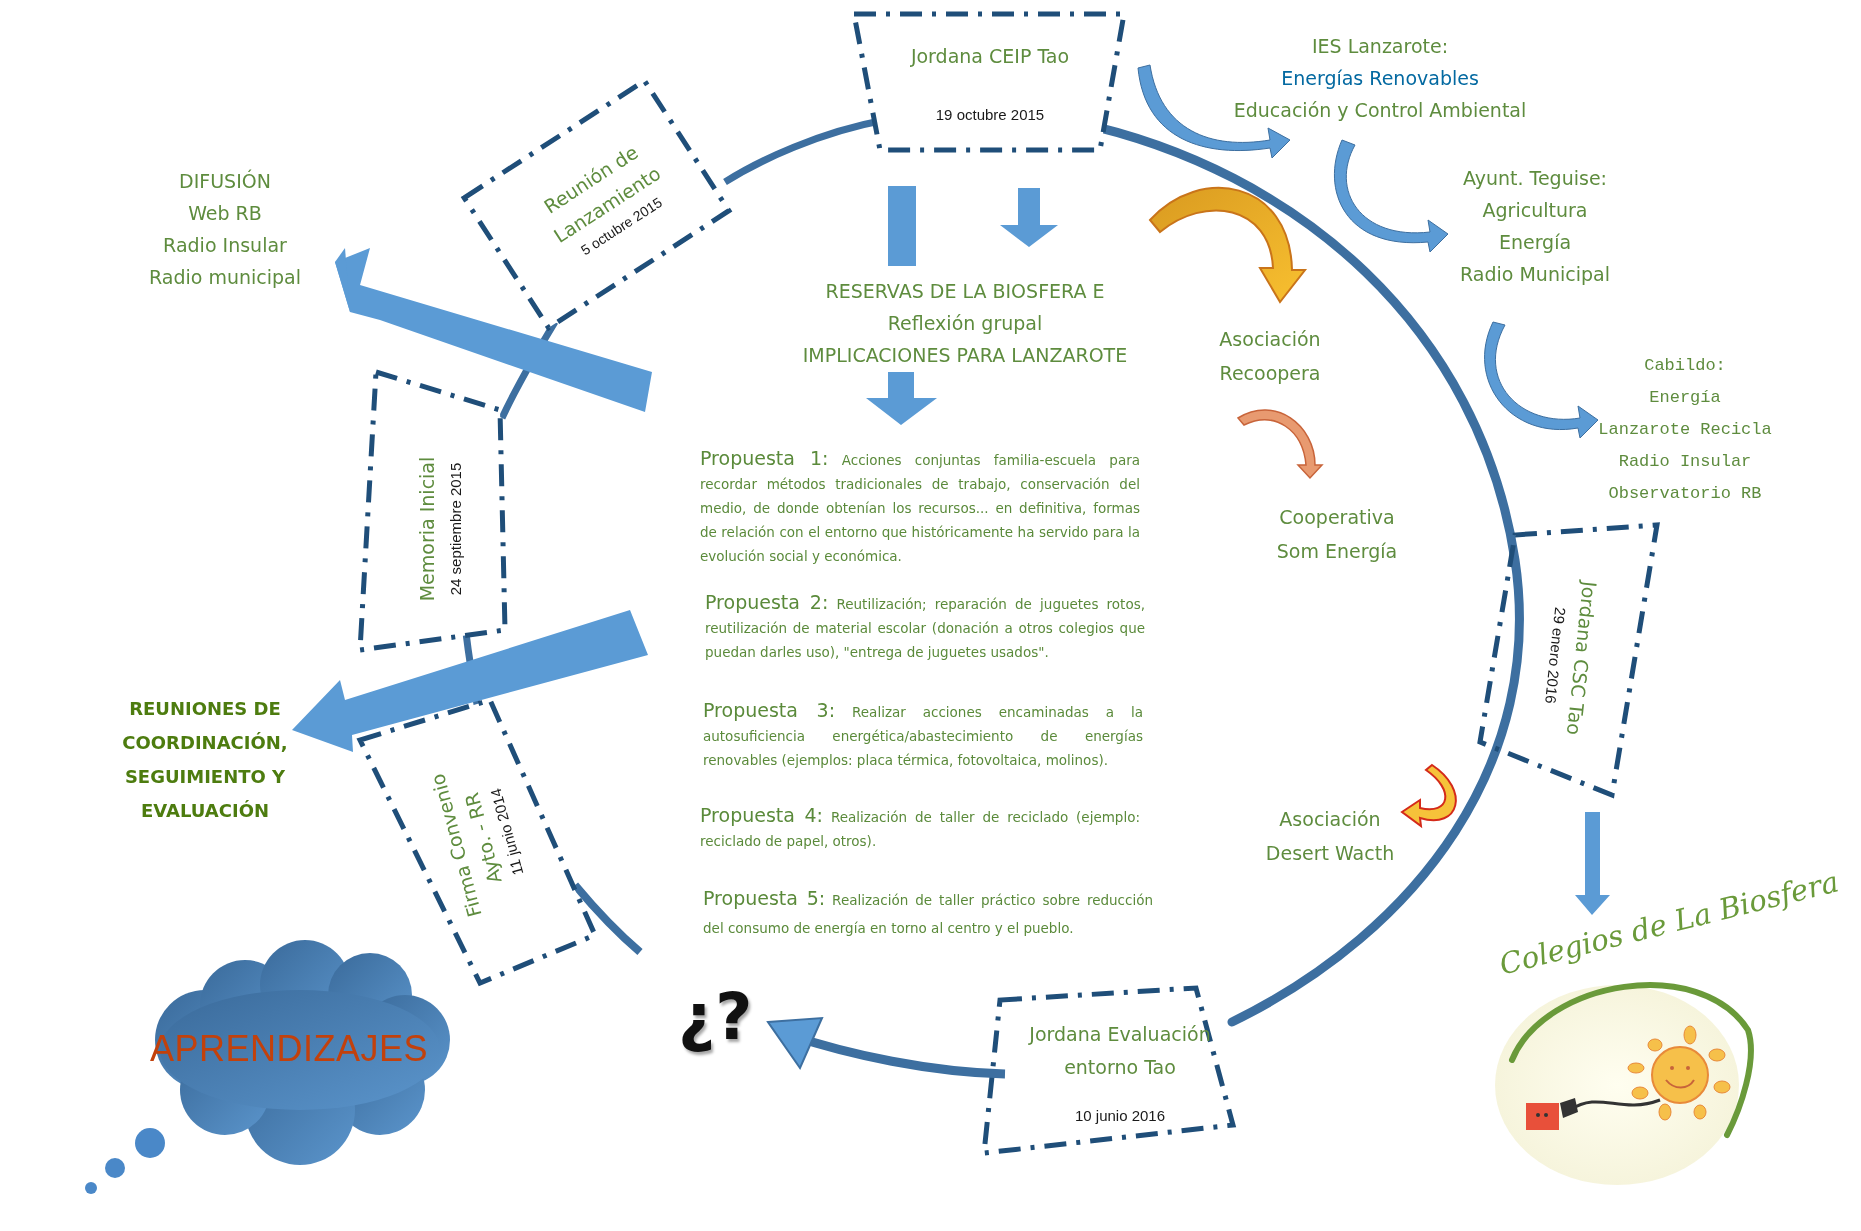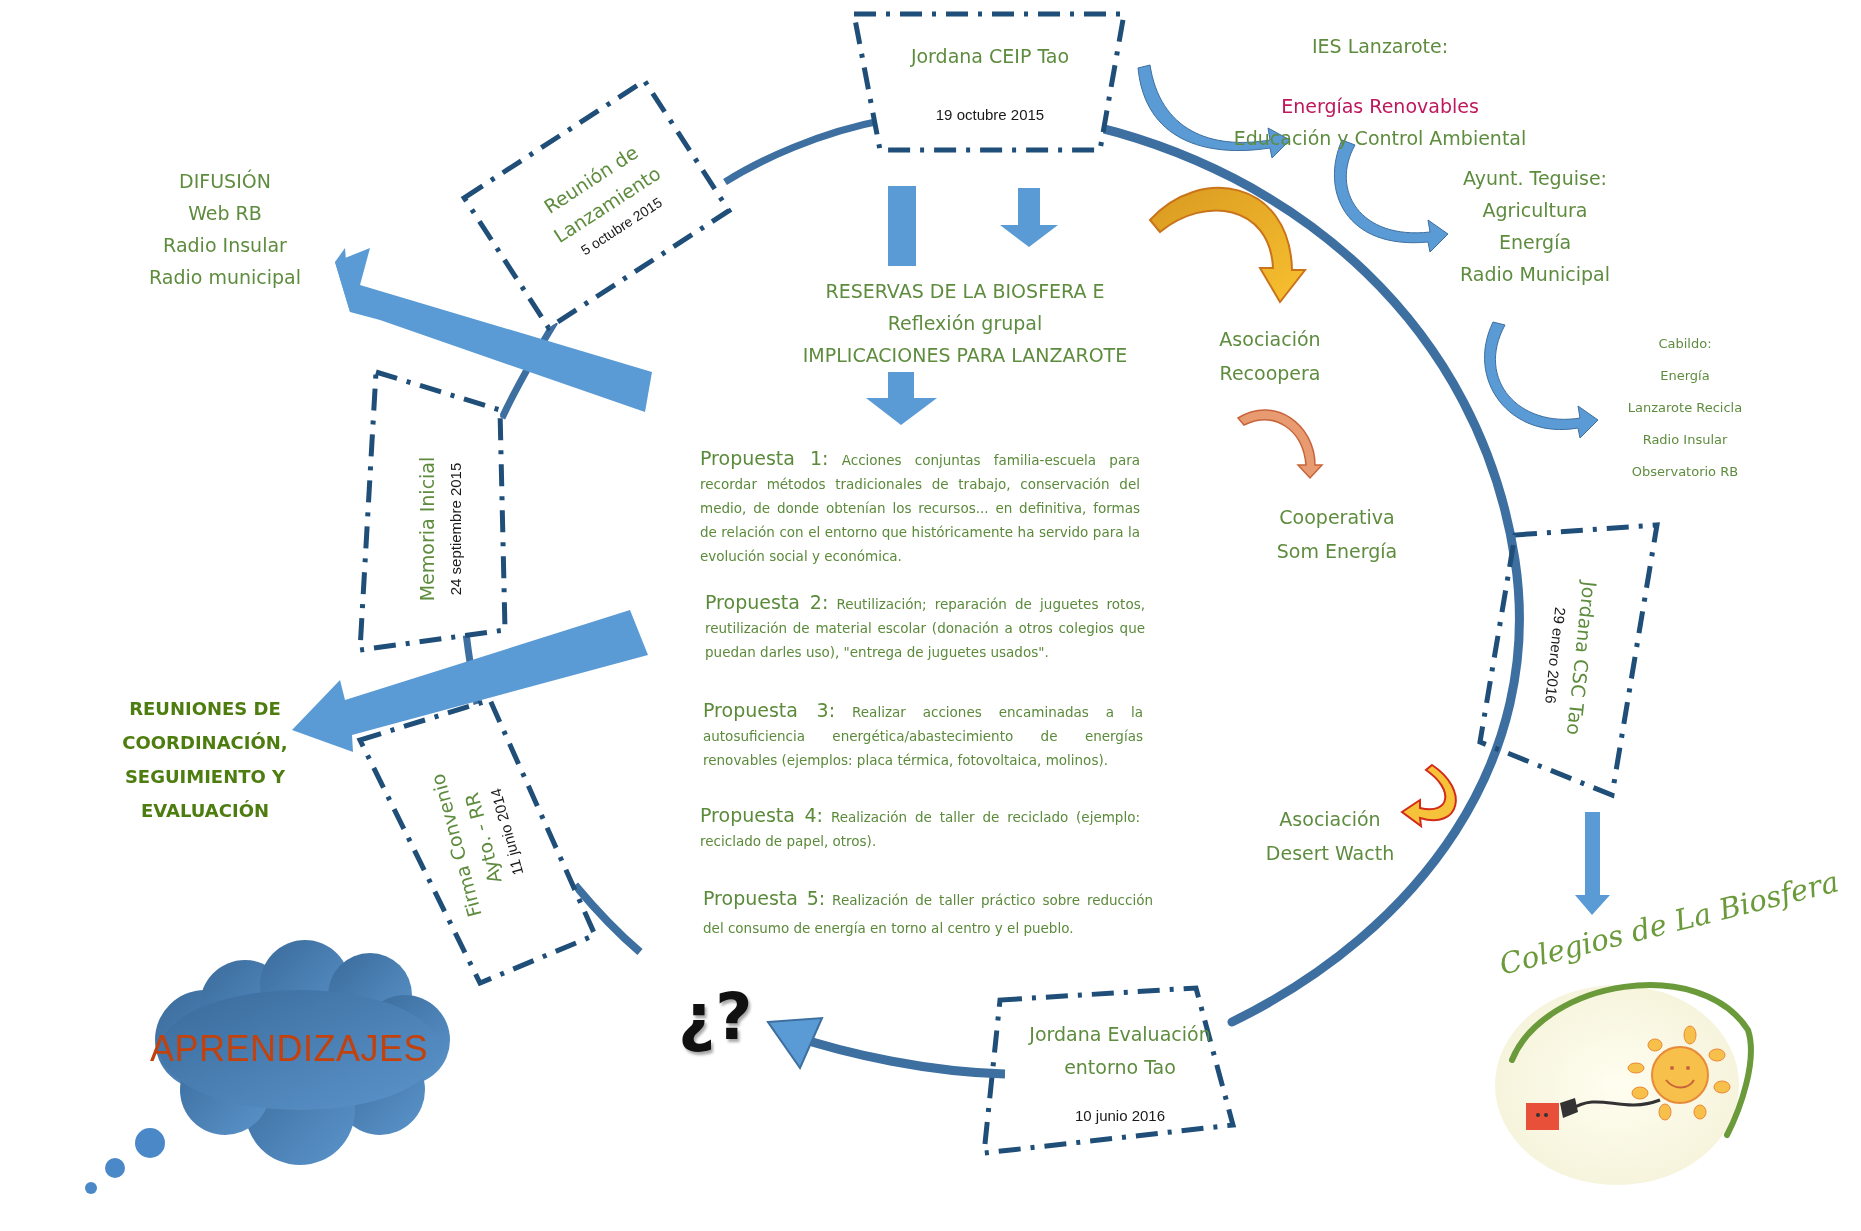--- a/index.html
+++ b/index.html
@@ -1,21 +1,21 @@
 <!DOCTYPE html>
 <html><head>
 <meta charset="utf-8">
 <style>
   html,body{margin:0;padding:0;background:#ffffff;}
   body{width:1861px;height:1231px;position:relative;overflow:hidden;font-family:"Liberation Sans","DejaVu Sans",sans-serif;}
   svg#diagram{position:absolute;left:0;top:0;}
   .t{position:absolute;color:#5a8a3a;font-family:"DejaVu Sans","Liberation Sans",sans-serif;text-align:center;line-height:1.55;}
   .blk{display:block;white-space:nowrap;}
   .green{color:#5e8c3e;}
-  .orange{color:#be185d;margin-top:28px;}
+  .orange{color:#0369a1;}
   .dark{color:#1a1a1a;}
   .bold-green{color:#4d7c0f;font-weight:bold;}
   .prop{position:absolute;left:700px;width:440px;color:#5a8a3a;font-family:"DejaVu Sans",sans-serif;font-size:13.5px;line-height:24px;text-align:justify;}
   .prop .ph{font-size:19px;margin-top:36px;}
   .rot{position:absolute;transform-origin:center center;text-align:center;white-space:nowrap;font-family:"DejaVu Sans",sans-serif;}
   .q{position:absolute;left:678px;top:980px;font-size:64px;font-weight:bold;color:#111;font-family:"DejaVu Sans",sans-serif;text-shadow:2px 3px 3px rgba(0,0,0,.35);}
   .aprend{position:absolute;left:150px;top:1028px;font-size:36px;color:#c2410c;font-family:"Liberation Sans",sans-serif;letter-spacing:0.5px;}
   .logo-title{position:absolute;left:1500px;top:948px;font-family:"DejaVu Serif",serif;font-style:italic;color:#6a9a3a;font-size:29px;transform:rotate(-14deg);transform-origin:left center;white-space:nowrap;}
 </style>
 </head>
@@ -212,21 +212,21 @@
   <span class="blk green">Educación y Control Ambiental</span>
 </div>
 
 <div class="t green" style="left:1430px;top:162px;width:210px;font-size:19px;line-height:32px;">
   <span class="blk">Ayunt. Teguise:</span>
   <span class="blk">Agricultura</span>
   <span class="blk">Energía</span>
   <span class="blk">Radio Municipal</span>
 </div>
 
-<div class="t green" style="left:1580px;top:328px;width:210px;font-size:13px;line-height:32px;">
+<div class="t green" style="left:1580px;top:350px;width:210px;font-size:17px;line-height:32px;font-family:Liberation Mono, monospace;">
   <span class="blk">Cabildo:</span>
   <span class="blk">Energía</span>
   <span class="blk">Lanzarote Recicla</span>
   <span class="blk">Radio Insular</span>
   <span class="blk">Observatorio RB</span>
 </div>
 
 <div class="t green" style="left:1200px;top:322px;width:140px;font-size:19px;line-height:34px;">
   <span class="blk">Asociación</span>
   <span class="blk">Recoopera</span>

